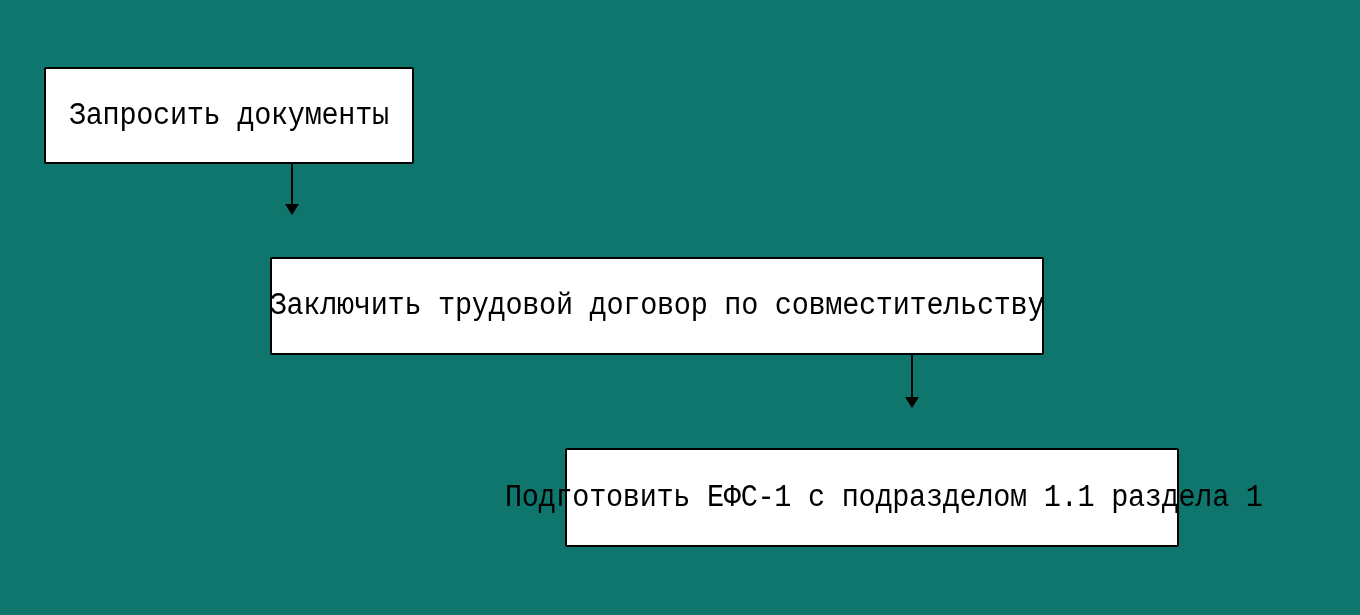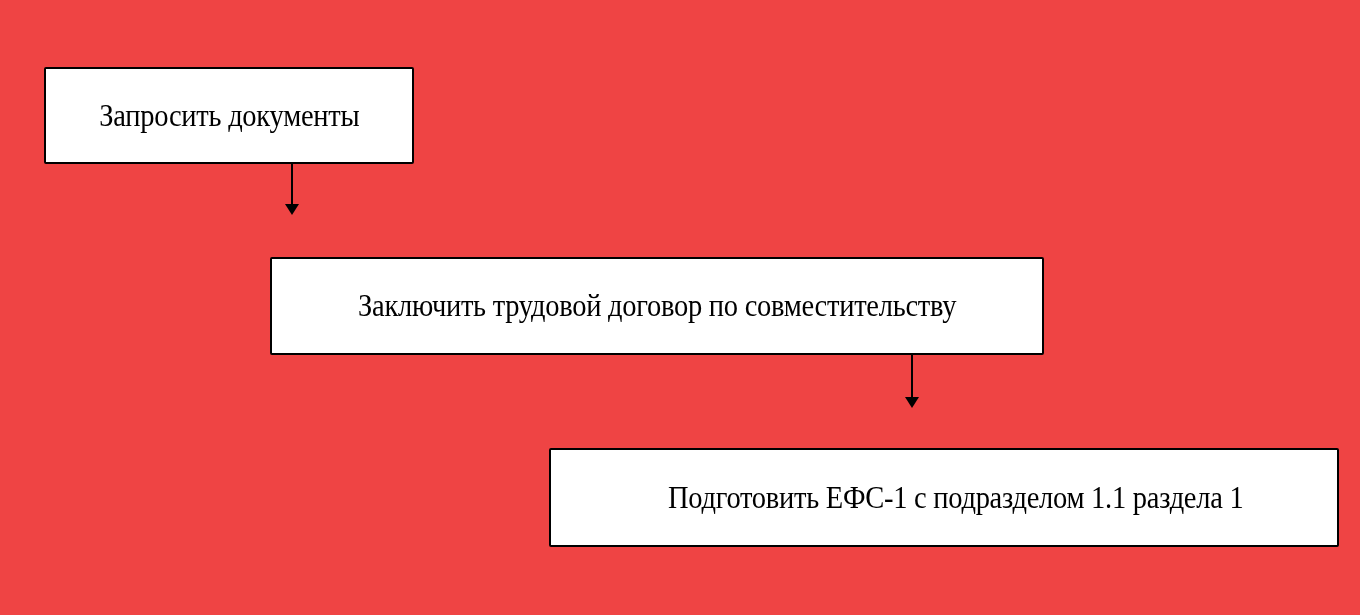--- a/index.html
+++ b/index.html
@@ -4,23 +4,23 @@
 <style>
   html, body {
     margin: 0;
     padding: 0;
     background: #ffffff;
   }
   .canvas {
     position: relative;
     width: 1360px;
     height: 615px;
-    background: #ef4444;
+    background: #0f766e;
     overflow: hidden;
-    font-family: Liberation Serif, serif;
+    font-family: Liberation Mono, monospace;
   }
   .flow-node {
     position: absolute;
     box-sizing: border-box;
     border: 2px solid #000000;
     border-radius: 2px;
     background: #ffffff;
     display: flex;
     align-items: center;
     justify-content: center;
@@ -30,21 +30,21 @@
     font-size: 31px;
     line-height: 1.15;
     color: #000000;
     white-space: nowrap;
     letter-spacing: -0.3px;
     transform: scaleX(0.92);
     transform-origin: center center;
   }
   .node-1 { left: 44px;  top: 67px;  width: 370px; height: 97px; }
   .node-2 { left: 270px; top: 257px; width: 774px; height: 98px; }
-  .node-3 { left: 549px; top: 448px; width: 790px; height: 99px; padding-left: 24px; }
+  .node-3 { left: 565px; top: 448px; width: 614px; height: 99px; padding-left: 24px; }
 
   .flow-arrow {
     position: absolute;
   }
   .flow-arrow .arrow-line {
     position: absolute;
     left: 50%;
     transform: translateX(-50%);
     top: 0;
     width: 2px;

